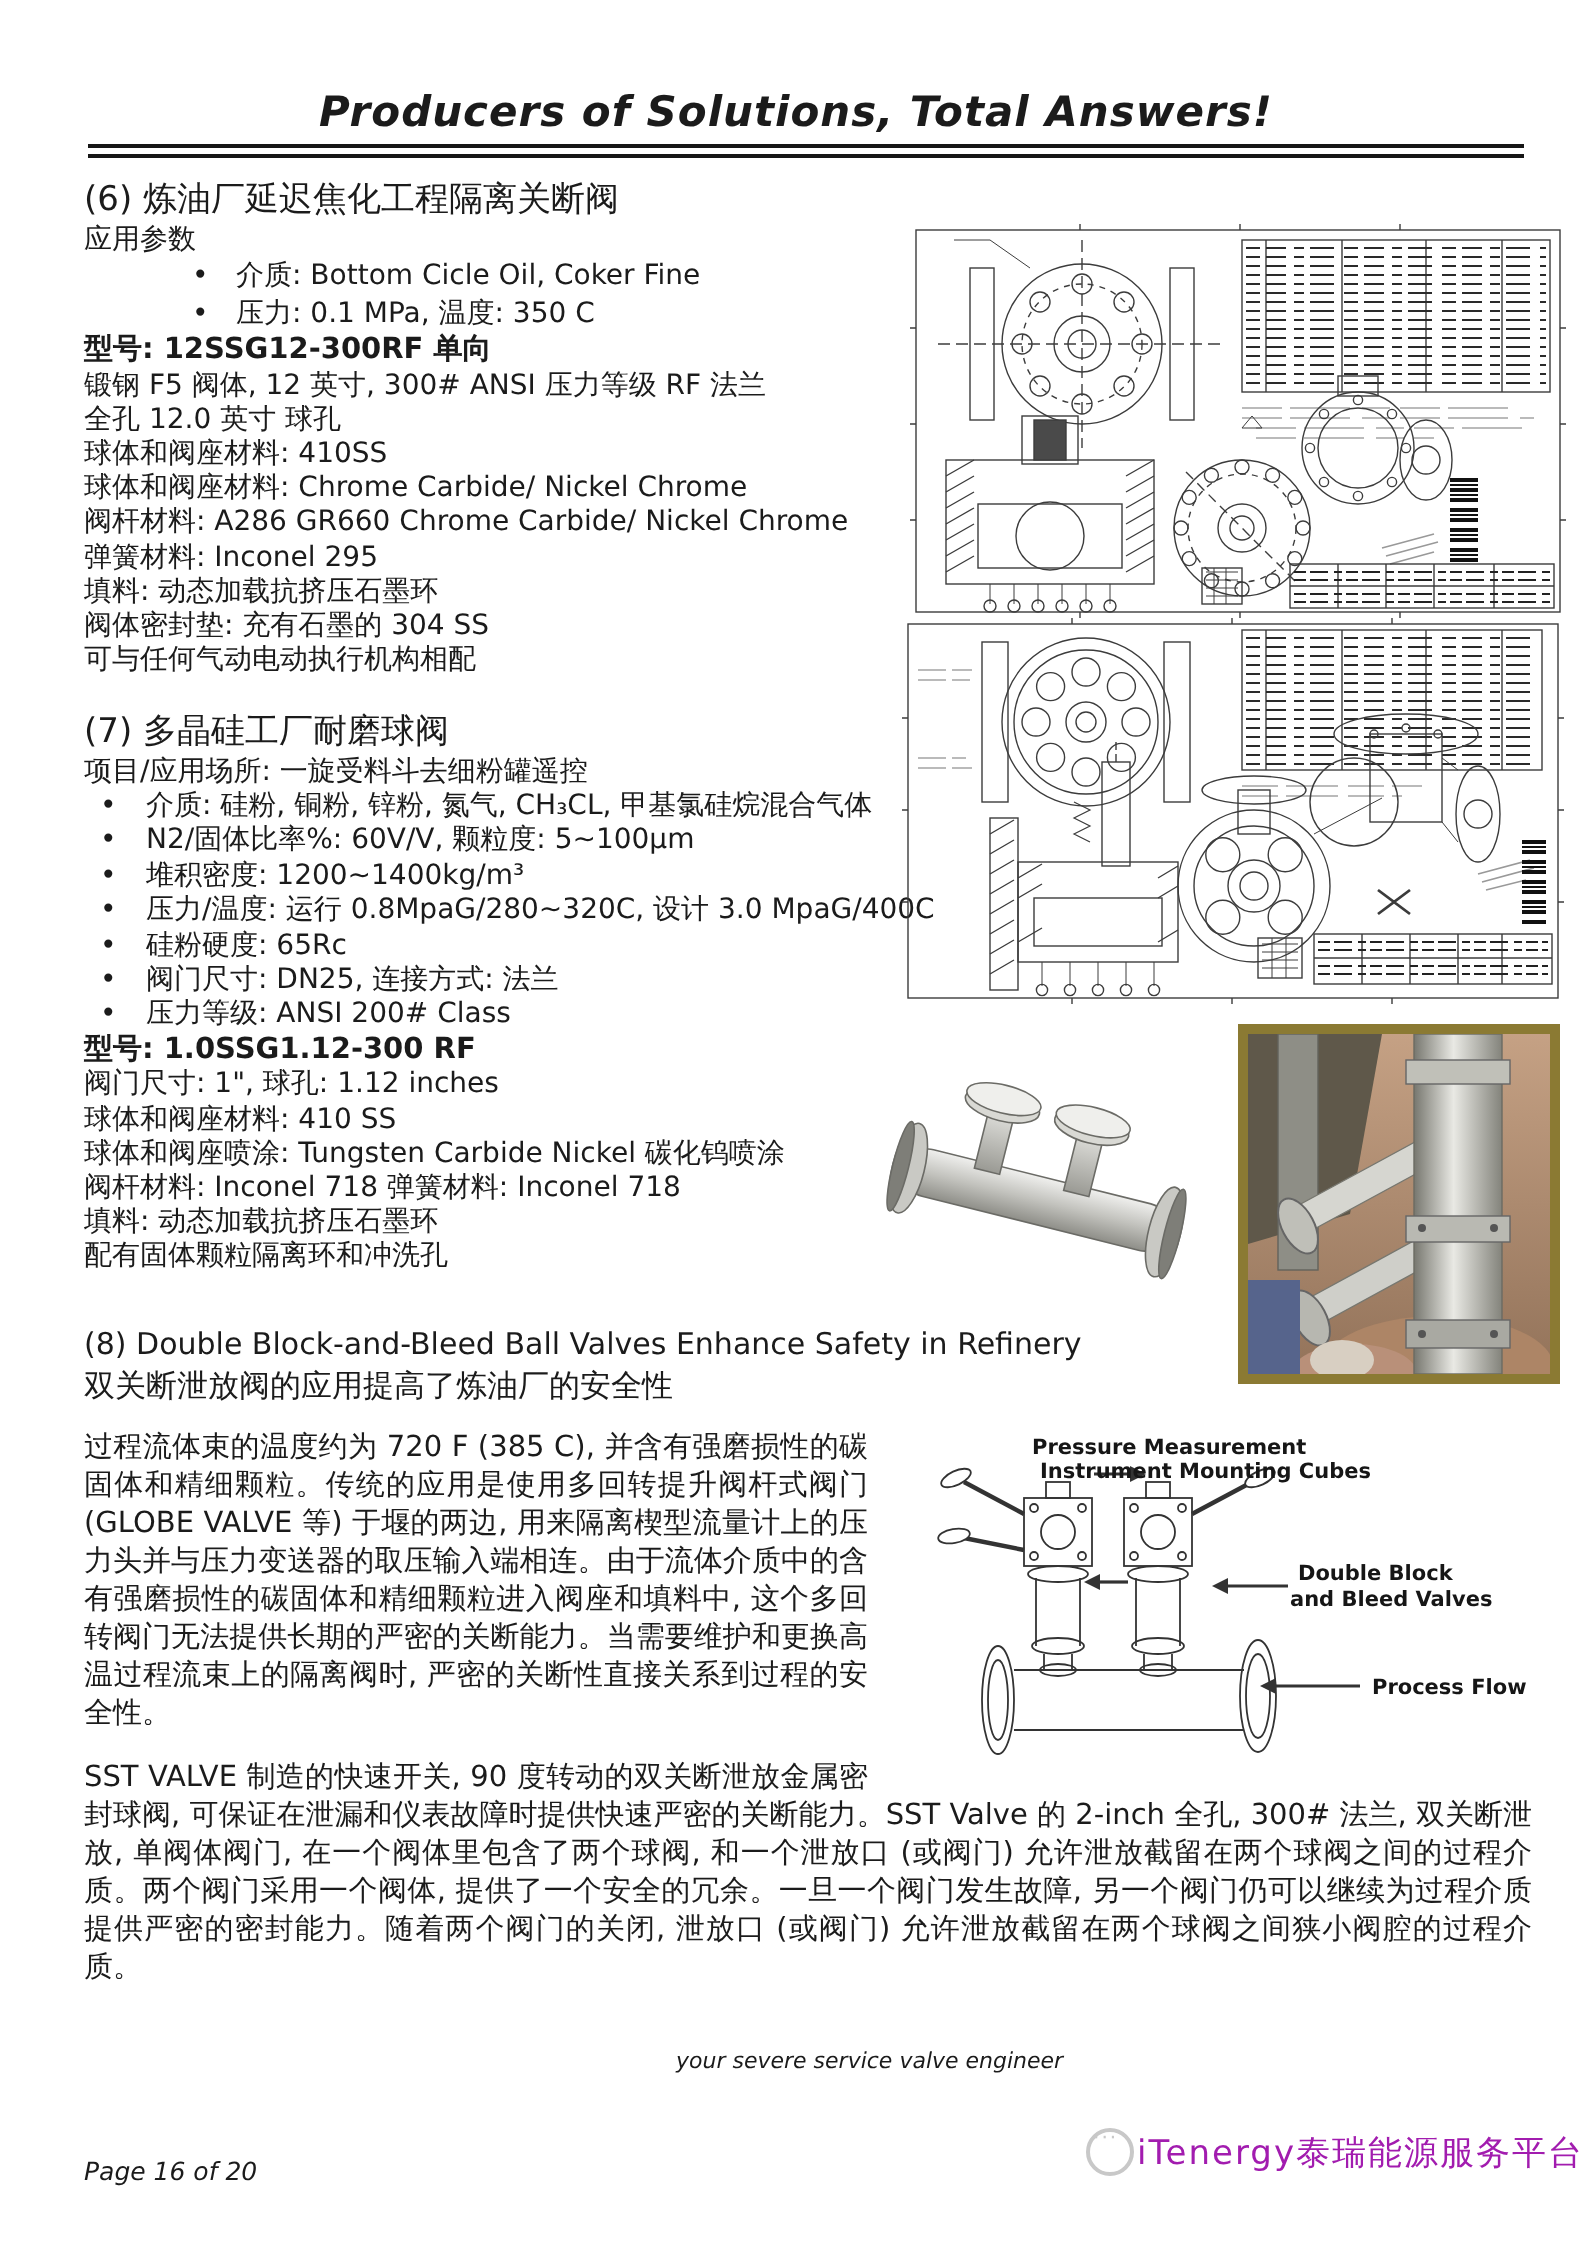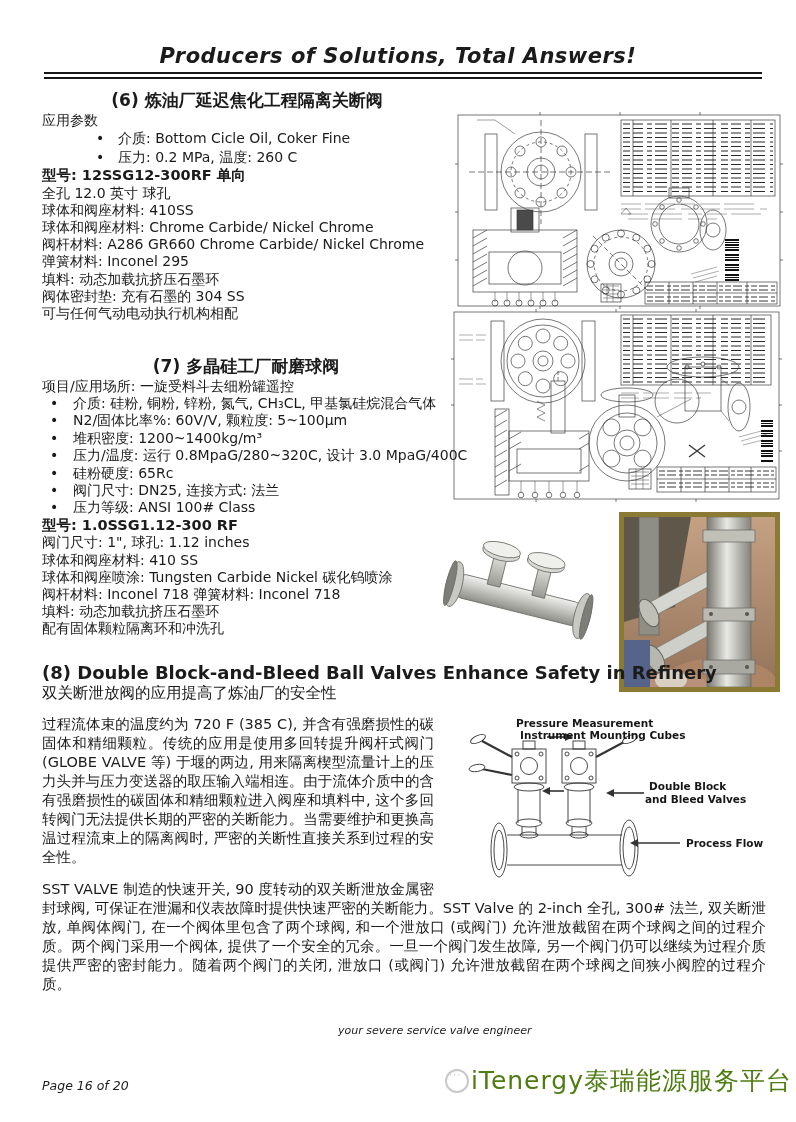--- a/index.html
+++ b/index.html
@@ -5,67 +5,68 @@
   html,body{margin:0;padding:0;background:#e8e8e8;}
   #page{position:relative;width:796px;height:1122px;background:#ffffff;margin:0 auto;
         font-family:"DejaVu Sans","Liberation Sans",sans-serif;color:#1b1b1b;overflow:hidden;}
   
   #hdr-title{position:absolute;left:0;right:0;top:44px;text-align:center;
              font-size:21px;font-weight:bold;font-style:italic;letter-spacing:.5px;}
   #hdr-rule{position:absolute;left:44px;width:718px;top:72px;height:3px;
             border-top:2px solid #161616;border-bottom:2px solid #161616;}
   
   .sec{position:absolute;left:42px;}
-  .h-cn{font-size:17px;font-weight:bold;line-height:21px;text-align:center;}
+  .h-cn{font-size:17px;font-weight:normal;line-height:21px;}
   .sub{font-size:14px;line-height:18px;}
   .line{font-size:14px;line-height:17.2px;white-space:nowrap;}
   .bold{font-weight:bold;font-size:14.5px;line-height:17.5px;}
   .bullet{position:relative;font-size:14px;line-height:19px;white-space:nowrap;}
   .b6{padding-left:76px;}
   .b6::before{content:"•";position:absolute;left:54px;}
   .b7{padding-left:31px;line-height:17.4px;}
   .b7::before{content:"•";position:absolute;left:8px;}
   #sec6{top:90px;width:410px;}
   #sec7{top:356px;width:408px;}
   #sec8{top:662px;width:724px;}
-  #sec8 .h-en{font-size:18px;font-weight:bold;line-height:21px;}
+  #sec8 .h-en{font-size:15px;font-weight:normal;line-height:21px;}
   #sec8 .h-zh{font-size:15.5px;font-weight:normal;line-height:20px;margin-bottom:12px;}
   #sec8 p{margin:0 0 13px 0;font-size:14.5px;line-height:19px;text-align:justify;}
   #dbb-float{float:right;width:322px;height:166px;margin:0 0 6px 10px;}
   
   .gfx{position:absolute;}
   #drawing1{left:455px;top:112px;}
   #drawing2{left:451px;top:309px;}
   #render{left:437px;top:526px;}
   #photo{left:619px;top:512px;}
   svg text{font-family:"DejaVu Sans","Liberation Sans",sans-serif;}
   .dbb-label{font-size:10.5px;font-weight:bold;fill:#161616;}
   
   #foot-page{position:absolute;left:42px;top:1078px;font-size:12.5px;font-style:italic;}
   #foot-tag{position:absolute;left:338px;top:1024px;font-size:11px;font-style:italic;}
   #watermark{position:absolute;right:4px;top:1064px;display:flex;align-items:center;
-             color:#4d7c0f;font-size:25px;letter-spacing:1px;white-space:nowrap;}
+             color:#a21caf;font-size:17px;letter-spacing:1px;white-space:nowrap;}
   #wm-circle{width:20px;height:20px;border:2px solid #c8c8c8;border-radius:50%;
              margin-right:2px;flex:none;position:relative;}
   #wm-circle::before{content:"···";position:absolute;left:2px;top:-2px;font-size:10px;color:#c8c8c8;}
 </style>
 </head>
 <body>
 
 <div id="page">
 
   <div id="hdr-title">Producers of Solutions, Total Answers!</div>
   <div id="hdr-rule"></div>
 
   <div id="sec6" class="sec">
     <div class="h-cn">(6) 炼油厂延迟焦化工程隔离关断阀</div>
     <div class="sub">应用参数</div>
     <div class="bullet b6">介质: Bottom Cicle Oil, Coker Fine</div>
-    <div class="bullet b6">压力: 0.2 MPa, 温度: 260 C</div>
+    <div class="bullet b6">压力: 0.1 MPa, 温度: 350 C</div>
     <div class="line bold">型号: 12SSG12-300RF 单向</div>
+    <div class="line">锻钢 F5 阀体, 12 英寸, 300# ANSI 压力等级 RF 法兰</div>
     <div class="line">全孔 12.0 英寸 球孔</div>
     <div class="line">球体和阀座材料: 410SS</div>
     <div class="line">球体和阀座材料: Chrome Carbide/ Nickel Chrome</div>
     <div class="line">阀杆材料: A286 GR660 Chrome Carbide/ Nickel Chrome</div>
     <div class="line">弹簧材料: Inconel 295</div>
     <div class="line">填料: 动态加载抗挤压石墨环</div>
     <div class="line">阀体密封垫: 充有石墨的 304 SS</div>
     <div class="line">可与任何气动电动执行机构相配</div>
   </div>
 
@@ -160,21 +161,21 @@
 
   <div id="sec7" class="sec">
     <div class="h-cn">(7) 多晶硅工厂耐磨球阀</div>
     <div class="sub">项目/应用场所: 一旋受料斗去细粉罐遥控</div>
     <div class="bullet b7">介质: 硅粉, 铜粉, 锌粉, 氮气, CH₃CL, 甲基氯硅烷混合气体</div>
     <div class="bullet b7">N2/固体比率%: 60V/V, 颗粒度: 5~100µm</div>
     <div class="bullet b7">堆积密度: 1200~1400kg/m³</div>
     <div class="bullet b7">压力/温度: 运行 0.8MpaG/280~320C, 设计 3.0 MpaG/400C</div>
     <div class="bullet b7">硅粉硬度: 65Rc</div>
     <div class="bullet b7">阀门尺寸: DN25, 连接方式: 法兰</div>
-    <div class="bullet b7">压力等级: ANSI 100# Class</div>
+    <div class="bullet b7">压力等级: ANSI 200# Class</div>
     <div class="line bold">型号: 1.0SSG1.12-300 RF</div>
     <div class="line">阀门尺寸: 1", 球孔: 1.12 inches</div>
     <div class="line">球体和阀座材料: 410 SS</div>
     <div class="line">球体和阀座喷涂: Tungsten Carbide Nickel 碳化钨喷涂</div>
     <div class="line">阀杆材料: Inconel 718 弹簧材料: Inconel 718</div>
     <div class="line">填料: 动态加载抗挤压石墨环</div>
     <div class="line">配有固体颗粒隔离环和冲洗孔</div>
   </div>
 
   <svg id="drawing2" class="gfx" width="331" height="193" viewBox="0 0 331 193">

